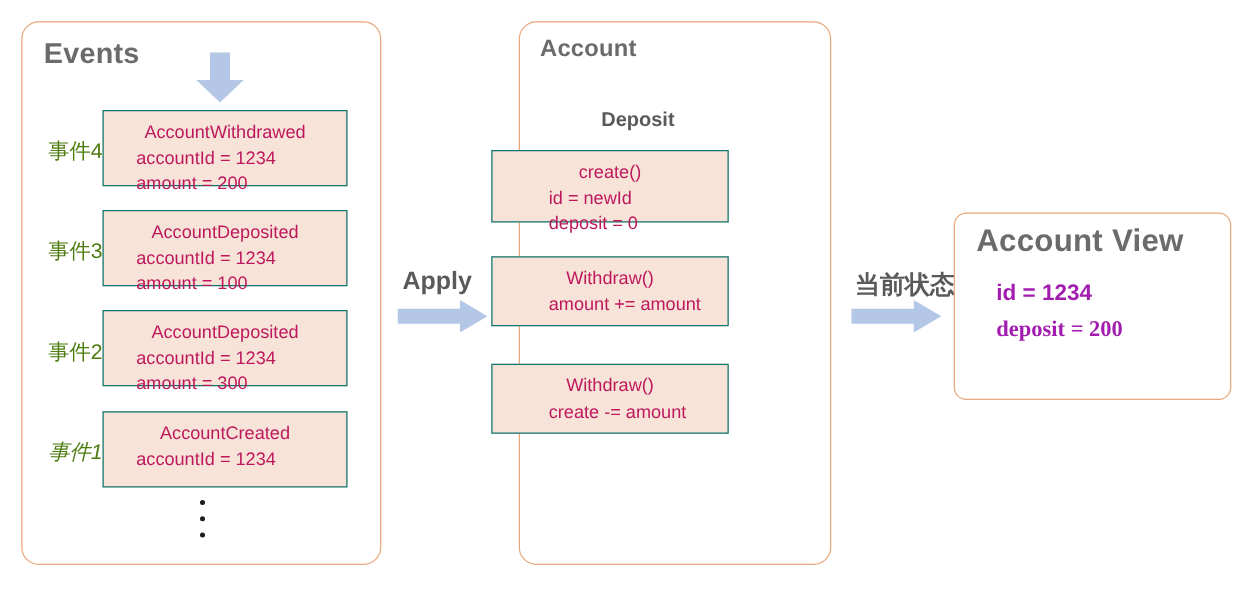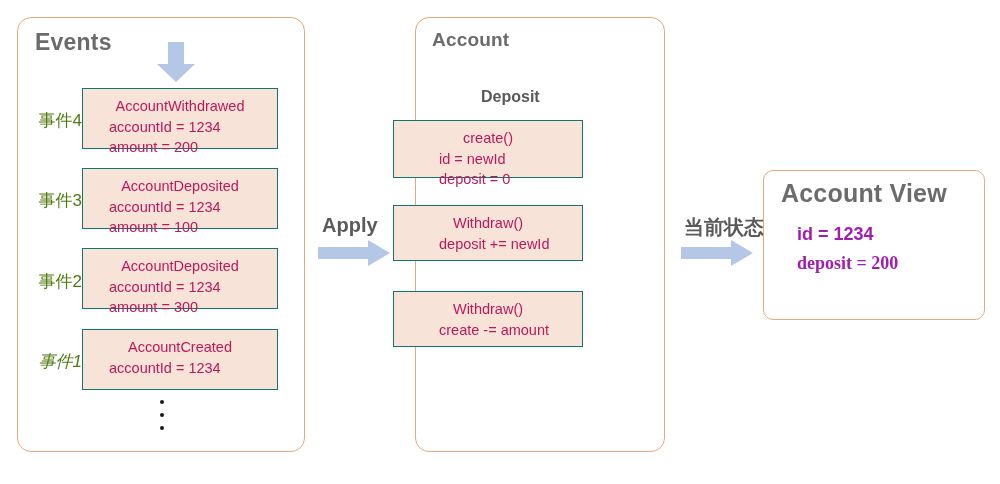--- a/index.html
+++ b/index.html
@@ -197,21 +197,21 @@
   <div id="handlers-title">Deposit</div>
 
   <div class="box handler-box" id="handler-box-create">
     <span class="ln first">create()</span>
     <span class="ln rest">id = newId</span>
     <span class="ln rest">deposit = 0</span>
   </div>
 
   <div class="box handler-box" id="handler-box-deposit">
     <span class="ln first">Withdraw()</span>
-    <span class="ln rest">deposit += newId</span>
+    <span class="ln rest">amount += amount</span>
   </div>
 
   <div class="box handler-box" id="handler-box-withdraw">
     <span class="ln first">Withdraw()</span>
     <span class="ln rest">create -= amount</span>
   </div>
 
   <div class="arrow-label" id="current-label">当前状态</div>
   <svg id="current-arrow" class="arrow-svg" viewBox="0 0 72 26">
     <polygon points="0,7 50,7 50,0 72,13 50,26 50,19 0,19" fill="#b4c7e7"></polygon>

